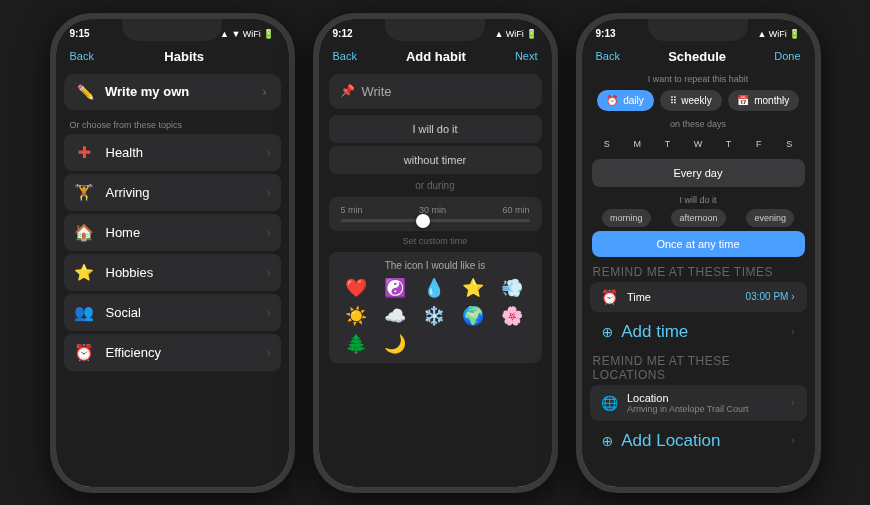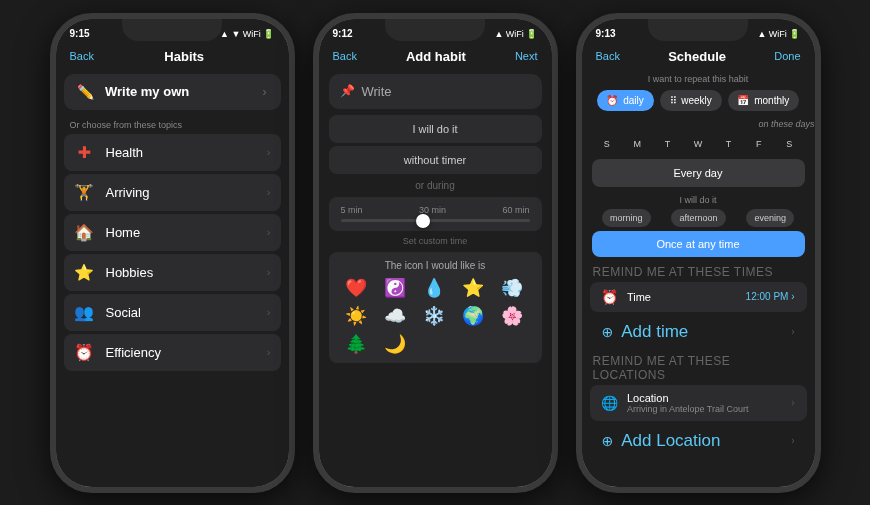--- a/index.html
+++ b/index.html
@@ -326,25 +326,24 @@
       gap: 4px;
     }
     .freq-tab.active {
       background: #4a9eff;
     }
     .freq-icon {
       font-size: 10px;
     }
 
     .days-label {
-      text-align: right;
+      text-align: center;
       font-size: 9px;
       color: #888;
       padding: 2px 0 4px;
-      font-style: italic;
     }
     .days-row {
       display: flex;
       justify-content: space-around;
       padding: 0 10px 4px;
     }
     .day-btn {
       font-size: 9px;
       color: #ccc;
       width: 22px;
@@ -630,21 +629,21 @@
           <div class="tod-btn">morning</div>
           <div class="tod-btn">afternoon</div>
           <div class="tod-btn">evening</div>
         </div>
         <div class="any-time-btn">Once at any time</div>
 
         <div class="remind-section-label">REMIND ME AT THESE TIMES</div>
         <div class="schedule-row">
           <span class="schedule-row-icon">⏰</span>
           <span class="schedule-row-label">Time</span>
-          <span class="schedule-row-value">12:00 PM ›</span>
+          <span class="schedule-row-value">03:00 PM ›</span>
         </div>
         <div class="add-row">
           <span class="add-row-icon">⊕</span>
           <span class="add-row-label">Add time</span>
           <span class="add-row-chevron">›</span>
         </div>
 
         <div class="remind-section-label">REMIND ME AT THESE LOCATIONS</div>
         <div class="schedule-row">
           <span class="schedule-row-icon">🌐</span>

